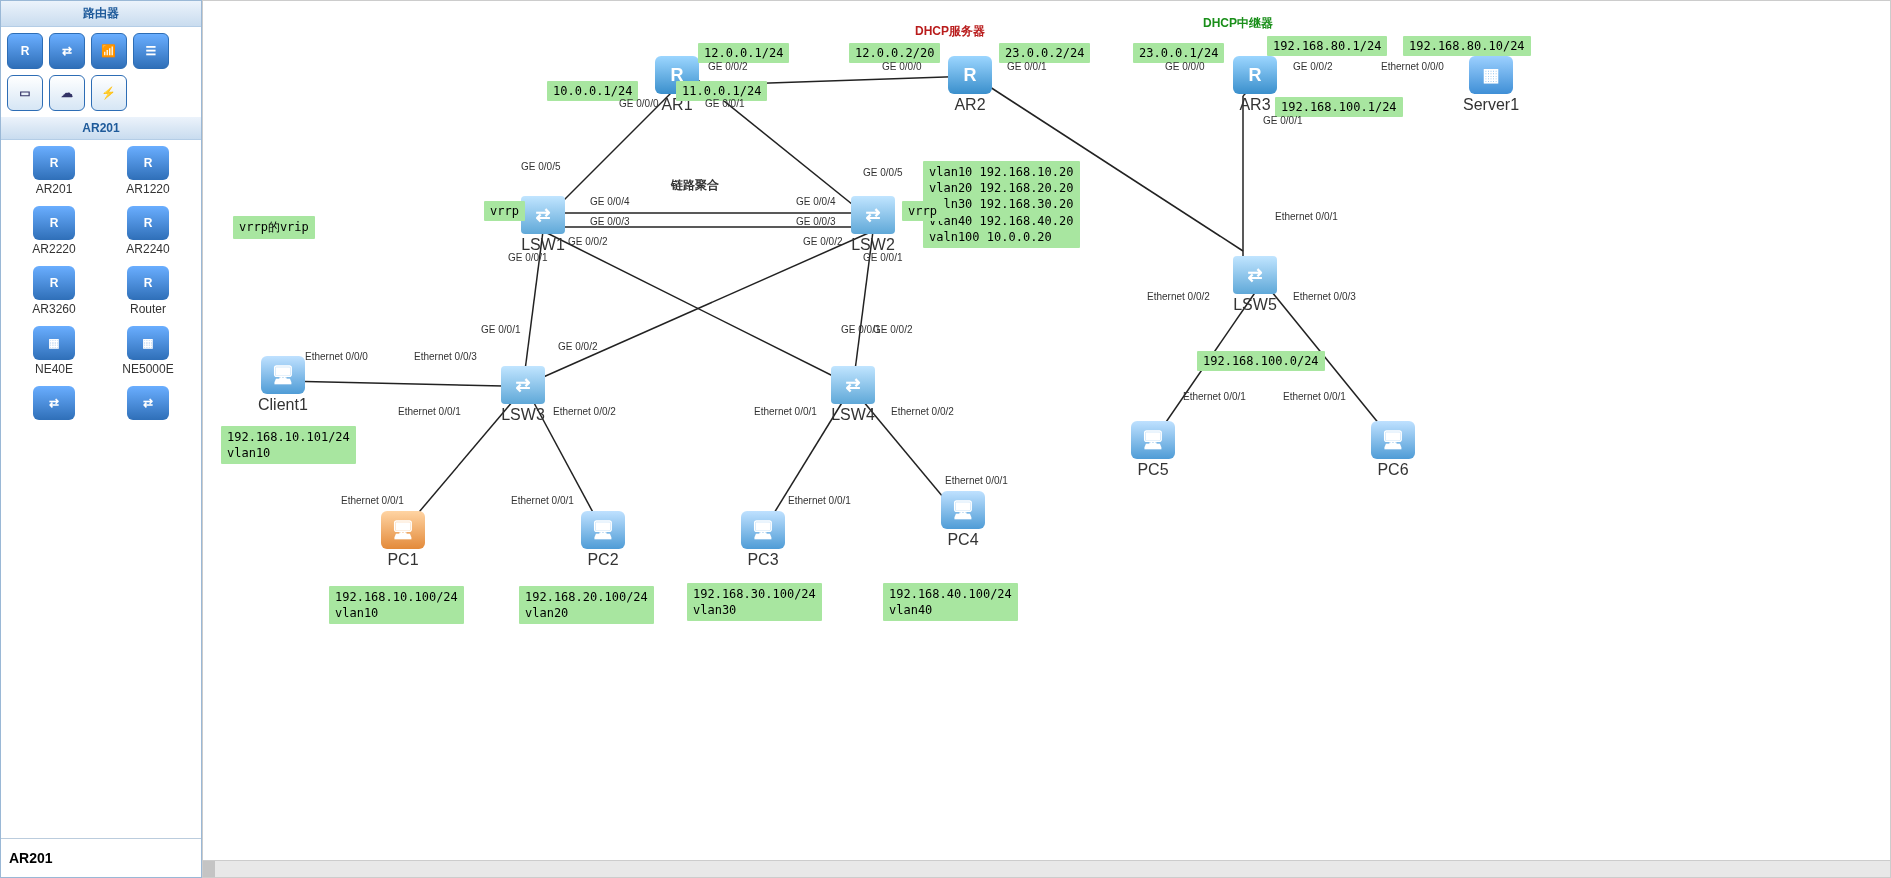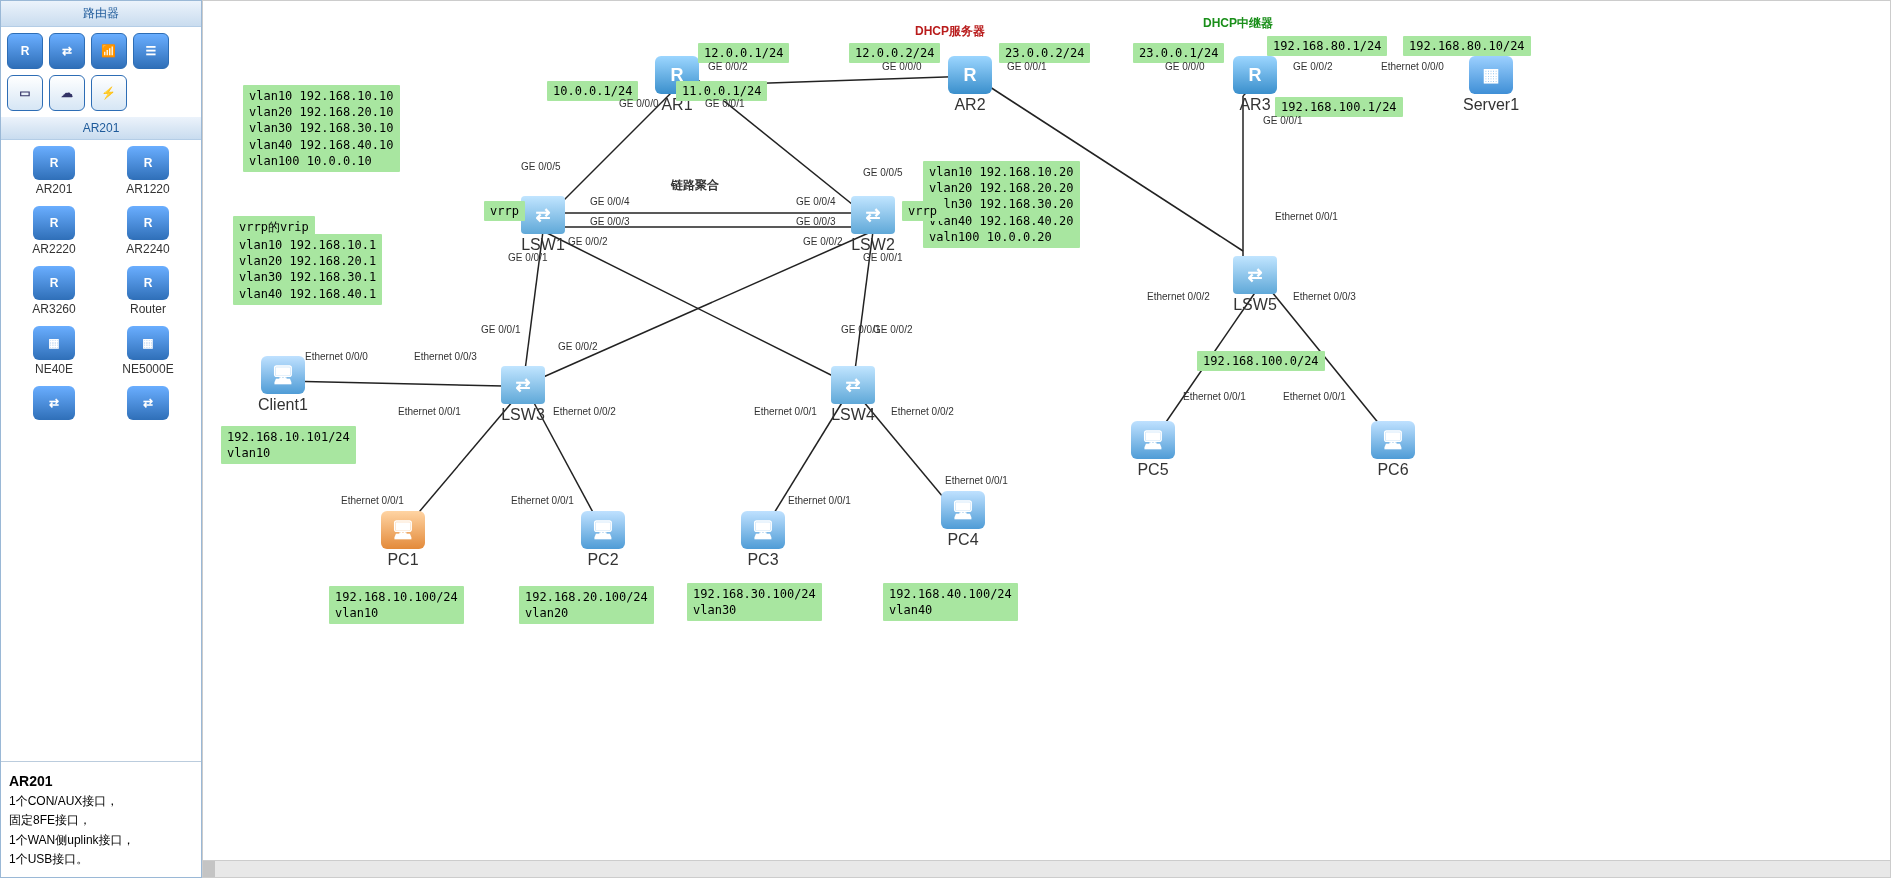--- a/index.html
+++ b/index.html
@@ -1,18 +1,18 @@
 <!DOCTYPE html>
 <html><head>
 <meta charset="utf-8">
 <style>
 html,body{margin:0;padding:0;height:100%;font-family:"Microsoft YaHei",Arial,sans-serif;font-size:12px;background:#f4f4f4}
 .app{display:flex;height:878px;width:1891px}
 .sidebar{width:200px;background:#fff;border:1px solid #9ab8d6;display:flex;flex-direction:column}
-.panel-hdr{background:linear-gradient(#ecf3fb,#c9dcef);color:#1e5a9a;font-weight:normal;text-align:center;padding:4px 0;border-bottom:1px solid #b4cde6}
+.panel-hdr{background:linear-gradient(#ecf3fb,#c9dcef);color:#1e5a9a;font-weight:bold;text-align:center;padding:4px 0;border-bottom:1px solid #b4cde6}
 .icon-grid{display:flex;flex-wrap:wrap;padding:6px;gap:6px}
 .ibtn{width:34px;height:34px;background:linear-gradient(#6aaeff,#2f6fb8);border-radius:6px;display:flex;align-items:center;justify-content:center;color:#fff;font-weight:bold;cursor:pointer;border:1px solid #2d6db5}
 .ibtn.light{background:linear-gradient(#fff,#d6e6f5);color:#336}
 .dev-list{flex:1;overflow:auto;padding:6px}
 .dev-row{display:flex}
 .dev-item{width:50%;text-align:center;margin-bottom:10px;cursor:pointer}
 .dev-icon{width:42px;height:34px;margin:0 auto 2px;background:linear-gradient(#6aaeff,#2f6fb8);border-radius:6px;display:flex;align-items:center;justify-content:center;color:#fff;font-weight:bold}
 .dev-lbl{font-size:12px;color:#333}
 .info{border-top:1px solid #bcd;padding:8px;font-size:12px;line-height:1.6}
 .info b{font-size:14px}
@@ -95,24 +95,20 @@
     <div class="dev-item">
             <div class="dev-icon">⇄</div>
           </div>
     <div class="dev-item">
             <div class="dev-icon">⇄</div>
           </div>
    </div>
   </div>
   <div class="info">
    <b>AR201</b><br>
-   <span style="white-space:pre-line">1个CON/AUX接口，
-固定8FE接口，
-1个WAN侧uplink接口，
-1个USB接口。</span>
   </div>
  </div>
 
  <div class="canvas">
   <svg class="links" width="1688" height="860">
 
    <line class="lnk" x1="475" y1="85" x2="770" y2="75"></line>
    <line class="lnk" x1="770" y1="75" x2="1040" y2="250"></line>
    <line class="lnk" x1="475" y1="85" x2="340" y2="220"></line>
    <line class="lnk" x1="490" y1="75" x2="670" y2="220"></line>
@@ -202,39 +198,30 @@
       </div>
   <div class="node pc" style="left:928px;top:420px">
         <div class="nicon">🖥</div>
         <div class="nlabel">PC5</div>
       </div>
   <div class="node pc" style="left:1168px;top:420px">
         <div class="nicon">🖥</div>
         <div class="nlabel">PC6</div>
       </div>
 
-  <div class="tag multi" style="left:40px;top:84px">vlan10 192.168.10.10
-vlan20 192.168.20.10
-vlan30 192.168.30.10
-vlan40 192.168.40.10
-vlan100 10.0.0.10</div>
   <div class="tag" style="left:30px;top:215px">vrrp的vrip</div>
-  <div class="tag multi" style="left:30px;top:233px">vlan10 192.168.10.1
-vlan20 192.168.20.1
-vlan30 192.168.30.1
-vlan40 192.168.40.1</div>
   <div class="tag multi" style="left:720px;top:160px">vlan10 192.168.10.20
 vlan20 192.168.20.20
 valn30 192.168.30.20
 vlan40 192.168.40.20
 valn100 10.0.0.20</div>
   <div class="tag" style="left:344px;top:80px">10.0.0.1/24</div>
   <div class="tag" style="left:495px;top:42px">12.0.0.1/24</div>
   <div class="tag" style="left:473px;top:80px">11.0.0.1/24</div>
-  <div class="tag" style="left:646px;top:42px">12.0.0.2/24</div>
+  <div class="tag" style="left:646px;top:42px">12.0.0.2/20</div>
   <div class="tag" style="left:796px;top:42px">23.0.0.2/24</div>
   <div class="tag" style="left:930px;top:42px">23.0.0.1/24</div>
   <div class="tag" style="left:1064px;top:35px">192.168.80.1/24</div>
   <div class="tag" style="left:1200px;top:35px">192.168.80.10/24</div>
   <div class="tag" style="left:1072px;top:96px">192.168.100.1/24</div>
   <div class="tag" style="left:994px;top:350px">192.168.100.0/24</div>
   <div class="tag multi" style="left:18px;top:425px">192.168.10.101/24
 vlan10</div>
   <div class="tag multi" style="left:126px;top:585px">192.168.10.100/24
 vlan10</div>

